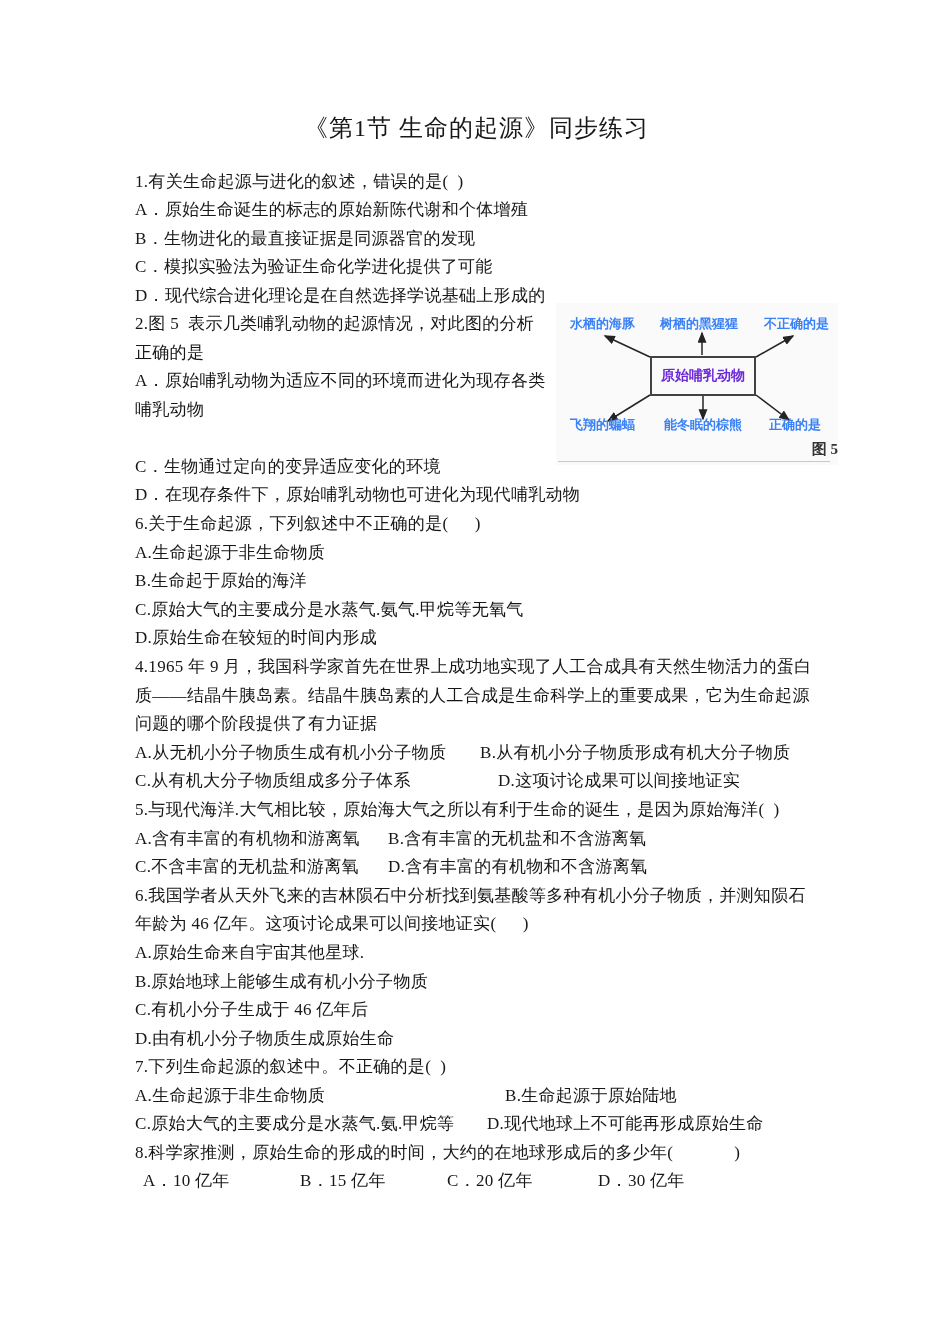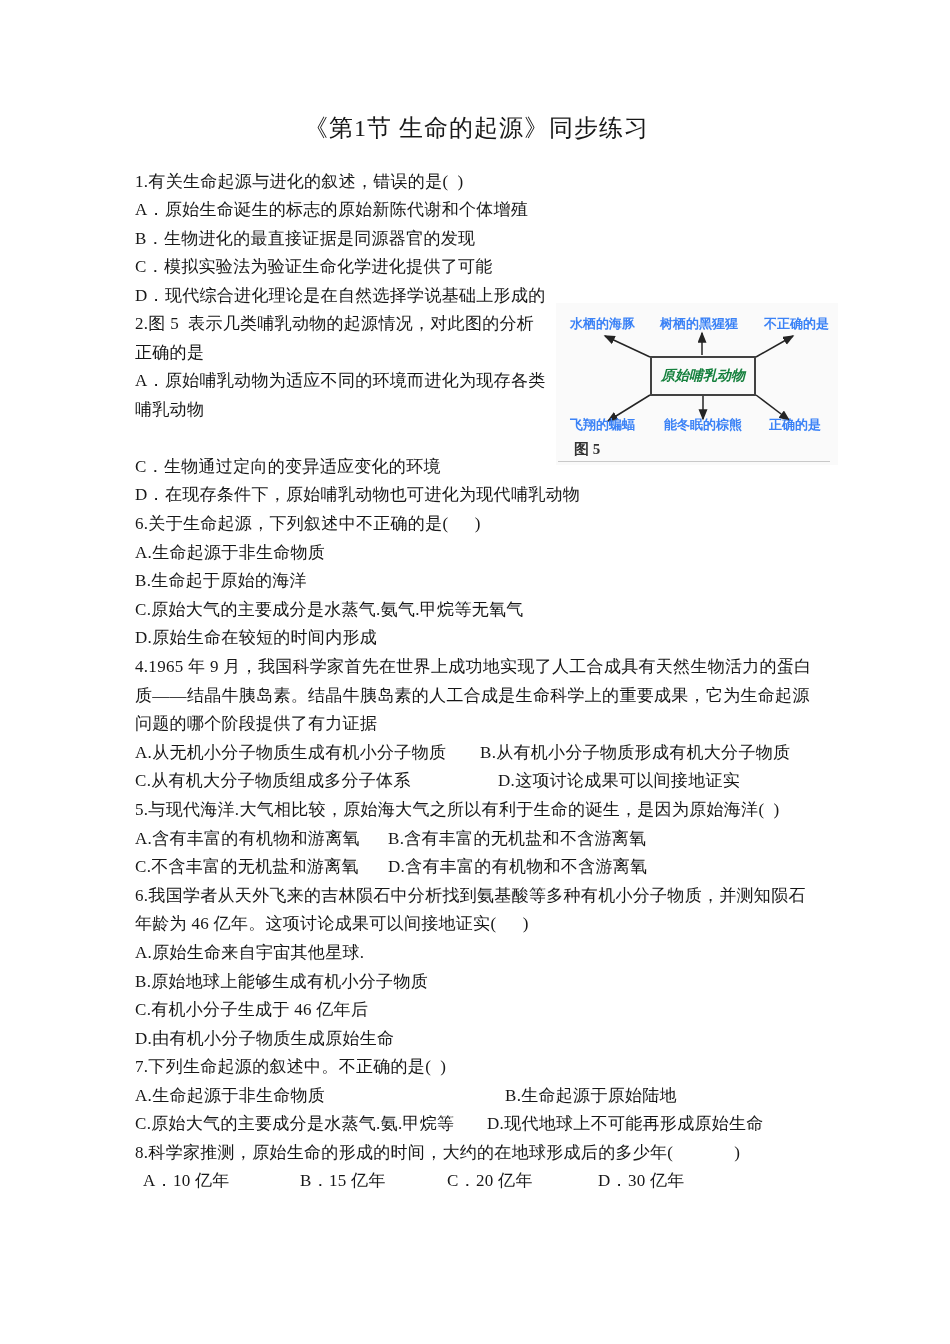--- a/index.html
+++ b/index.html
@@ -53,30 +53,29 @@
     top: 53px;
     width: 106px;
     height: 40px;
     border: 2px solid #424242;
     box-sizing: border-box;
     display: flex;
     align-items: center;
     justify-content: center;
     font-size: 14px;
     font-weight: 600;
-    color: #15803d;
+    color: #6d28d9;
     white-space: pre;
-    font-style: italic;
   }
   .fig-caption {
     position: absolute;
     left: 0;
     top: 137px;
     width: 100%;
-    text-align: left;
+    text-align: right;
     text-indent: 18px;
     font-size: 15px;
     font-weight: 700;
     color: #333333;
     white-space: pre;
   }
   .fig-arrows { position: absolute; left: 0; top: 0; }
   .fig-divider {
     position: absolute;
     left: 2px;

